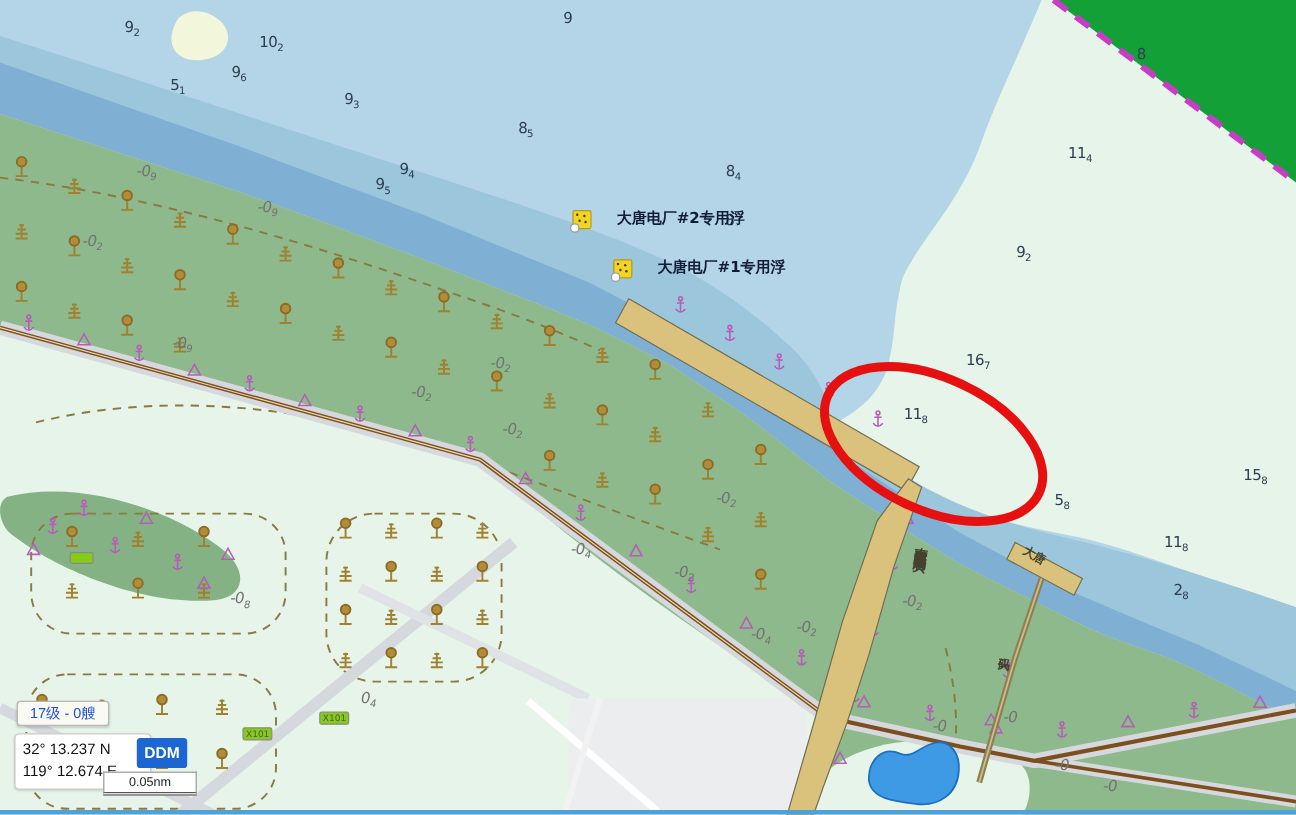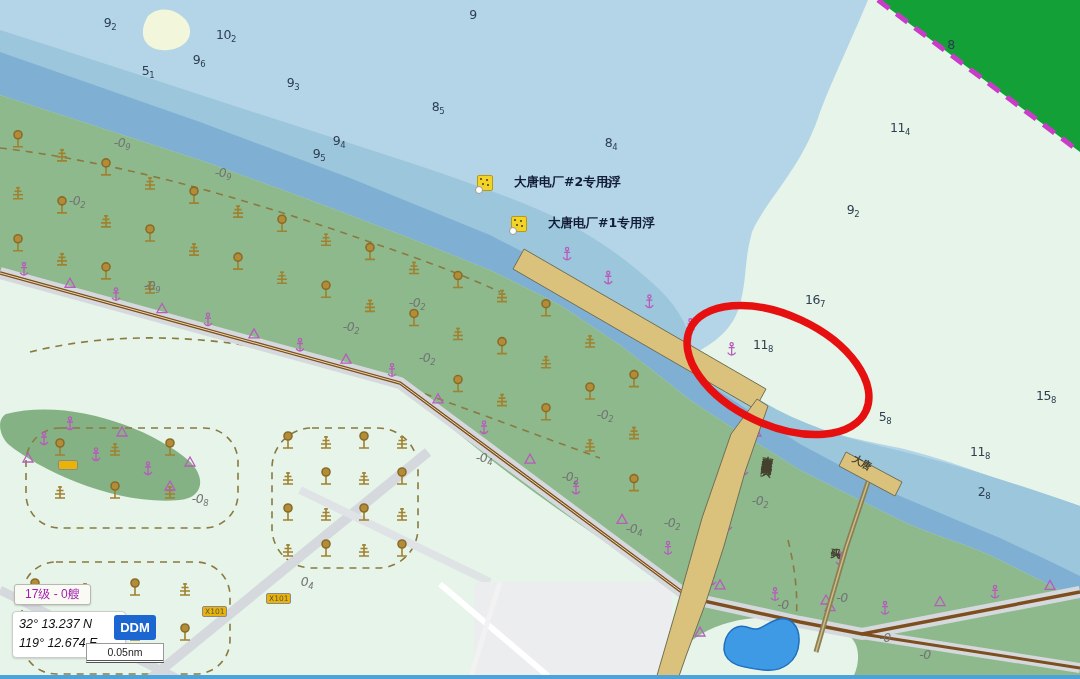--- a/index.html
+++ b/index.html
@@ -16,27 +16,27 @@
   .buoy-row{position:absolute;display:flex;align-items:center;gap:21px;}
   .buoy-label{font:700 12.5px "DejaVu Sans",sans-serif;color:#121c36;}
   .buoy-icon{width:14px;height:14px;position:relative;background:#f2d328;border:1px solid #b99a10;border-radius:2px;}
   .buoy-icon i{position:absolute;width:2px;height:2px;background:#4a3c08;border-radius:50%;}
   .buoy-icon .w{position:absolute;left:-3px;bottom:-4px;width:6px;height:6px;background:#fff;border:1px solid #999;border-radius:50%;}
   
   .pier-label{position:absolute;writing-mode:vertical-rl;text-orientation:upright;
        font:600 11px "DejaVu Sans",sans-serif;color:#45422f;letter-spacing:1px;}
   .pier-label-small{position:absolute;font:600 10px "DejaVu Sans",sans-serif;color:#45422f;}
   
-  .road-sign{position:absolute;background:#eab308;border:1px solid #8a8a8a;border-radius:2px;
+  .road-sign{position:absolute;background:#84cc16;border:1px solid #8a8a8a;border-radius:2px;
        font:400 7.5px "DejaVu Sans",sans-serif;color:#555;padding:0 2px;line-height:9px;min-width:8px;min-height:8px;}
   
   .level-badge{position:absolute;left:14px;top:584px;background:#fafaf4;border:1px solid #b8b8b0;
-       border-radius:3px;padding:1px 10px;font-size:12px;color:#a21caf;box-shadow:0 1px 2px rgba(0,0,0,.15);}
+       border-radius:3px;padding:1px 10px;font-size:12px;color:#1d4ed8;box-shadow:0 1px 2px rgba(0,0,0,.15);}
   .coord-box{position:absolute;left:12px;top:611px;width:100px;background:#fff;border:1px solid #ccc;
-       border-radius:4px;padding:3px 6px;font-size:12.5px;color:#111;line-height:1.55;box-shadow:0 1px 2px rgba(0,0,0,.15);font-style:italic;}
+       border-radius:4px;padding:3px 6px;font-size:12.5px;color:#111;line-height:1.55;box-shadow:0 1px 2px rgba(0,0,0,.15);}
   .ddm-btn{position:absolute;left:114px;top:615px;width:42px;height:25px;background:#1b66d1;color:#fff;
        border:none;border-radius:3px;font:700 13px "Liberation Sans",sans-serif;display:flex;align-items:center;justify-content:center;cursor:pointer;text-align:center;}
   .scale-bar{position:absolute;left:86px;top:643px;width:76px;height:16px;background:#fff;
        border:1px solid #999;border-bottom:3px double #555;font-size:10.5px;color:#222;
        display:flex;align-items:center;justify-content:center;}
   .copyright{position:absolute;left:80px;right:0;bottom:5px;text-align:center;font-size:11px;color:#5f6368;}
   .gov-badge{display:inline-block;width:10px;height:12px;margin:0 4px;vertical-align:-2px;
        background:#cf3a34;border-radius:50% 50% 50% 50%/40% 40% 60% 60%;position:relative;}
   .gov-badge::after{content:"";position:absolute;left:3px;top:4px;width:4px;height:4px;background:#ffd75e;border-radius:50%;}
 </style>

